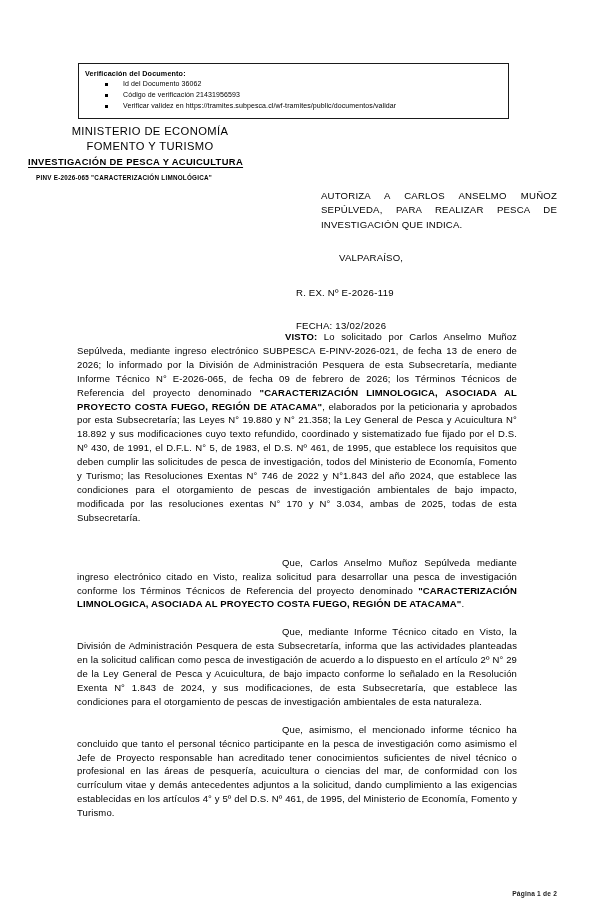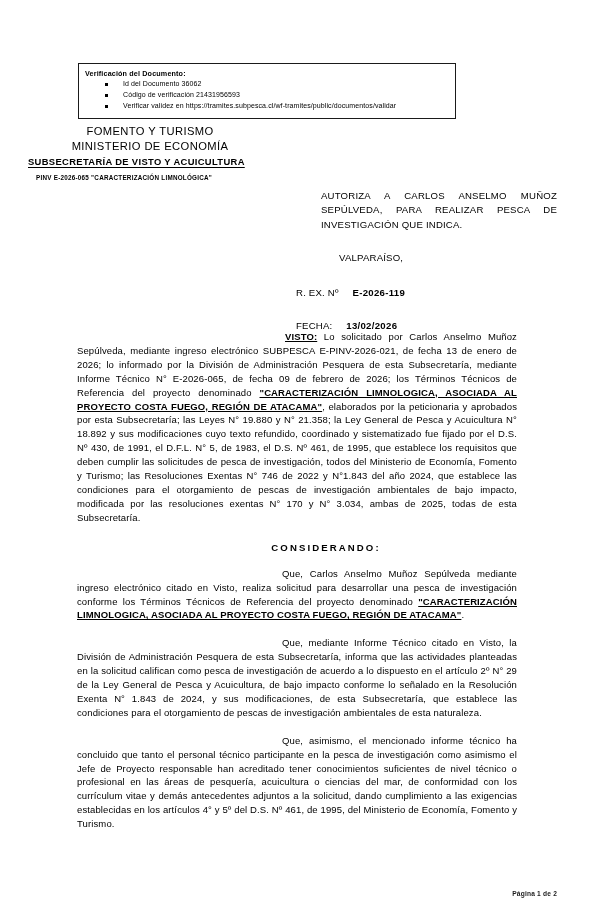--- a/index.html
+++ b/index.html
@@ -20,21 +20,21 @@
     position: relative;
     width: 600px;
     height: 918px;
   }
 
   
   .verif-box {
     position: absolute;
     left: 78px;
     top: 63px;
-    width: 378px;
+    width: 431px;
     box-sizing: border-box;
     border: 1px solid #1a1a1a;
     padding: 5px 6px 6px 6px;
     background: #ffffff;
   }
   .verif-title {
     font-size: 7.2px;
     font-weight: bold;
     letter-spacing: 0.15px;
     line-height: 1.25;
@@ -128,23 +128,22 @@
     letter-spacing: 0.2px;
   }
   .date-line {
     position: absolute;
     left: 296px;
     top: 320px;
     font-size: 9.6px;
     letter-spacing: 0.2px;
   }
   .res-line b, .date-line b {
-    font-weight: bold;
+    font-weight: normal;
     letter-spacing: 0.3px;
-    margin-left: 11px;
   }
 
   
   .body-wrap {
     position: absolute;
     left: 77px;
     top: 330px;
     width: 440px;
   }
   .para {
@@ -158,21 +157,20 @@
   .para .lead-indent {
     display: inline-block;
     width: 208px;
   }
   .para .lead-indent-sm {
     display: inline-block;
     width: 205px;
   }
   .para b {
     font-weight: bold;
-    text-decoration: underline;
   }
   .gap-md { height: 14px; }
   .gap-lg { height: 17px; }
 
   .considerando {
     font-size: 9.6px;
     font-weight: bold;
     letter-spacing: 2.1px;
     text-align: center;
     padding-left: 58px;
@@ -198,39 +196,38 @@
   <div class="verif-box">
     <div class="verif-title">Verificación del Documento:</div>
     <ul class="verif-list">
       <li>Id del Documento  36062</li>
       <li>Código de verificación   21431956593</li>
       <li>Verificar validez en https://tramites.subpesca.cl/wf-tramites/public/documentos/validar</li>
     </ul>
   </div>
 
   <div class="letterhead">
+    <div class="lh-line">MINISTERIO DE ECONOMÍA</div>
     <div class="lh-line">FOMENTO Y TURISMO</div>
-    <div class="lh-line">MINISTERIO DE ECONOMÍA</div>
   </div>
-  <div class="subsec">SUBSECRETARÍA DE VISTO Y ACUICULTURA</div>
+  <div class="subsec">INVESTIGACIÓN DE PESCA Y ACUICULTURA</div>
   <div class="pinv-ref">PINV E-2026-065 "CARACTERIZACIÓN LIMNOLÓGICA"</div>
 
   <div class="subject-block">AUTORIZA A CARLOS ANSELMO MUÑOZ SEPÚLVEDA, PARA REALIZAR PESCA DE INVESTIGACIÓN QUE INDICA.</div>
 
   <div class="place-line">VALPARAÍSO,</div>
   <div class="res-line"><span>R. EX. Nº </span><b>E-2026-119</b></div>
   <div class="date-line"><span>FECHA: </span><b>13/02/2026</b></div>
 
   <div class="body-wrap">
 
     <p class="para"><span class="lead-indent"></span><b>VISTO:</b><span> Lo solicitado por Carlos Anselmo Muñoz Sepúlveda, mediante ingreso electrónico SUBPESCA E-PINV-2026-021, de fecha 13 de enero de 2026; lo informado por la División de Administración Pesquera de esta Subsecretaría, mediante Informe Técnico N° E-2026-065, de fecha 09 de febrero de 2026; los Términos Técnicos de Referencia del proyecto denominado </span><b>"CARACTERIZACIÓN LIMNOLOGICA, ASOCIADA AL PROYECTO COSTA FUEGO, REGIÓN DE ATACAMA"</b><span>, elaborados por la peticionaria y aprobados por esta Subsecretaría; las Leyes N° 19.880 y N° 21.358; la Ley General de Pesca y Acuicultura N° 18.892 y sus modificaciones cuyo texto refundido, coordinado y sistematizado fue fijado por el D.S. Nº 430, de 1991, el D.F.L. N° 5, de 1983, el D.S. Nº 461, de 1995, que establece los requisitos que deben cumplir las solicitudes de pesca de investigación, todos del Ministerio de Economía, Fomento y Turismo; las Resoluciones Exentas N° 746 de 2022 y N°1.843 del año 2024, que establece las condiciones para el otorgamiento de pescas de investigación ambientales de bajo impacto, modificada por las resoluciones exentas N° 170 y N° 3.034, ambas de 2025, todas de esta Subsecretaría.</span></p>
 
     <div class="gap-lg"></div>
 
-    <p class="considerando">CONSIDERANDO:</p>
 
     <div class="gap-md"></div>
 
     <p class="para"><span class="lead-indent-sm"></span><span>Que, Carlos Anselmo Muñoz Sepúlveda mediante ingreso electrónico citado en Visto, realiza solicitud para desarrollar una pesca de investigación conforme los Términos Técnicos de Referencia del proyecto denominado </span><b>"CARACTERIZACIÓN LIMNOLOGICA, ASOCIADA AL PROYECTO COSTA FUEGO, REGIÓN DE ATACAMA"</b><span>.</span></p>
 
     <div class="gap-md"></div>
 
     <p class="para"><span class="lead-indent-sm"></span><span>Que, mediante Informe Técnico citado en Visto, la División de Administración Pesquera de esta Subsecretaría, informa que las actividades planteadas en la solicitud califican como pesca de investigación de acuerdo a lo dispuesto en el artículo 2º N° 29 de la Ley General de Pesca y Acuicultura, de bajo impacto conforme lo señalado en la Resolución Exenta N° 1.843 de 2024, y sus modificaciones, de esta Subsecretaría, que establece las condiciones para el otorgamiento de pescas de investigación ambientales de esta naturaleza.</span></p>
 
     <div class="gap-md"></div>

